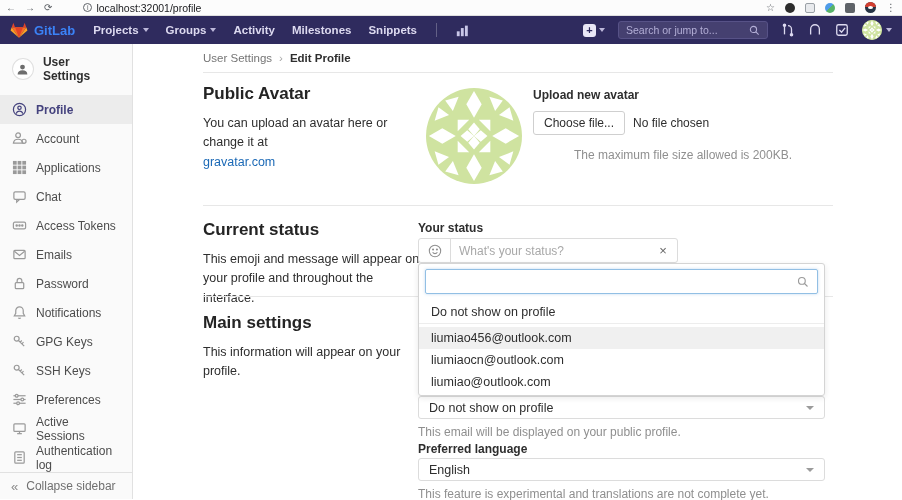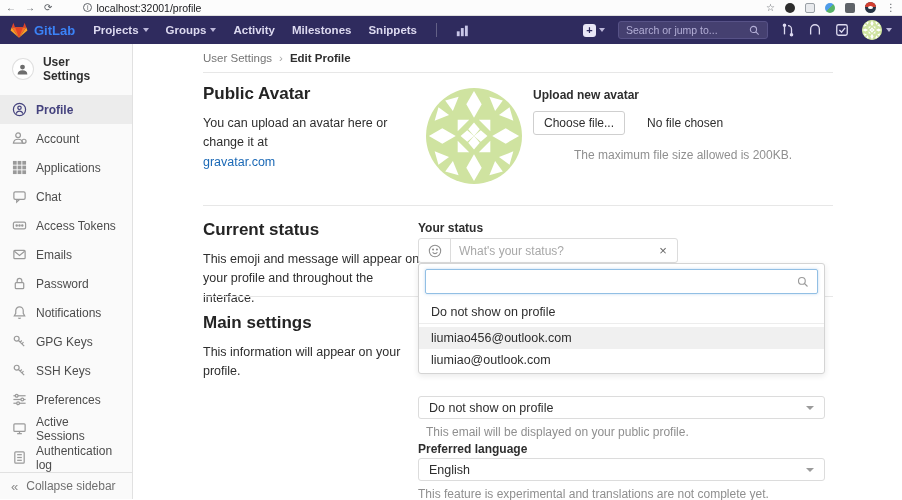--- a/index.html
+++ b/index.html
@@ -73,21 +73,21 @@
 
   .sec-title { font-size:17px; font-weight:bold; color:#242424; }
   .sec-desc { margin-top:10px; font-size:12.5px; color:#2e2e2e; line-height:1.55; }
   .link { color:#1b69b6; text-decoration:none; cursor:pointer; }
   .form-label { font-size:12px; font-weight:bold; color:#2e2e2e; }
   .help-text { font-size:12px; color:#8f8f8f; }
 
   .avatar-left { position:absolute; top:40px; left:70px; width:228px; }
   .avatar-img { position:absolute; top:44px; left:293px; width:96px; height:96px; }
   .upload { position:absolute; top:44px; left:400px; width:300px; }
-  .upload-row { margin-top:9px; display:flex; align-items:center; gap:14px; }
+  .upload-row { margin-top:9px; display:flex; align-items:center; }
   .btn { display:inline-block; border:1px solid #cfcfcf; background:#fff; border-radius:3px; padding:4px 10px;
          font-size:12px; color:#2e2e2e; cursor:pointer; font-family:inherit; }
   .no-file { font-size:12px; color:#2e2e2e;margin-left:8px; }
   .upload-note { margin-top:13px;text-align:center; }
 
   .hr { position:absolute; left:70px; width:630px; border-top:1px solid #e7e7e7; }
   .hr1 { top:161px; } .hr2 { top:252px; z-index:1; }
 
   .status-left { position:absolute; top:176px; left:70px; width:222px; }
   .status-label { position:absolute; top:177px; left:285px; }
@@ -109,21 +109,21 @@
                      font-family:"Liberation Sans","DejaVu Sans",sans-serif; }
   .dd-opt { height:22px; display:flex; align-items:center; padding:0 12px; font-size:12.5px; color:#2e2e2e; cursor:pointer; }
   .dd-opt-first { border-bottom:1px solid #ededed; margin-bottom:3px; height:24px; }
   .dd-opt.highlight { background:#f0f0f0; }
 
   .select { position:absolute; left:285px; width:407px; height:23px; border:1px solid #dcdcdc; border-radius:3px;
             background:#fff; display:flex; align-items:center; padding:0 10px; font-size:12.5px; color:#2e2e2e; cursor:pointer; }
   .select1 { top:352px; } .select2 { top:414px; }
   .caret-g { margin-left:auto; width:0; height:0; border-left:4px solid transparent; border-right:4px solid transparent;
              border-top:4px solid #9b9b9b; }
-  .help1 { position:absolute; top:381px; left:285px;margin-left:8px; }
+  .help1 { position:absolute; top:381px; left:285px; }
   .label2 { position:absolute; top:398px; left:285px; }
   .help2 { position:absolute; top:443px; left:285px; }
 </style>
 </head>
 <body>
 
 <svg width="0" height="0" style="position:absolute" aria-hidden="true">
   <symbol id="identicon" viewBox="0 0 100 100">
     <circle cx="50" cy="50" r="50" fill="#cfe3a0"></circle>
     <g fill="#ffffff">
@@ -443,20 +443,21 @@
       <div class="dropdown">
         <div class="dd-search">
           <input value="" style="">
           <svg width="12" height="12" viewBox="0 0 16 16">
               <circle cx="6.5" cy="6.5" r="4.5" fill="none" stroke="#9a9a9a" stroke-width="1.5"></circle>
               <line x1="10" y1="10" x2="14" y2="14" stroke="#9a9a9a" stroke-width="1.5"></line>
             </svg>
         </div>
         <div class="dd-opt dd-opt-first">Do not show on profile</div>
         <div class="dd-opt highlight">liumiao456@outlook.com</div>
+        <div class="dd-opt">liumiaocn@outlook.com</div>
         <div class="dd-opt">liumiao@outlook.com</div>
       </div>
 
       <div class="select select1">
         <span>Do not show on profile</span>
         <span class="caret-g"></span>
       </div>
       <div class="help-text help1">This email will be displayed on your public profile.</div>
 
       <div class="form-label label2">Preferred language</div>

